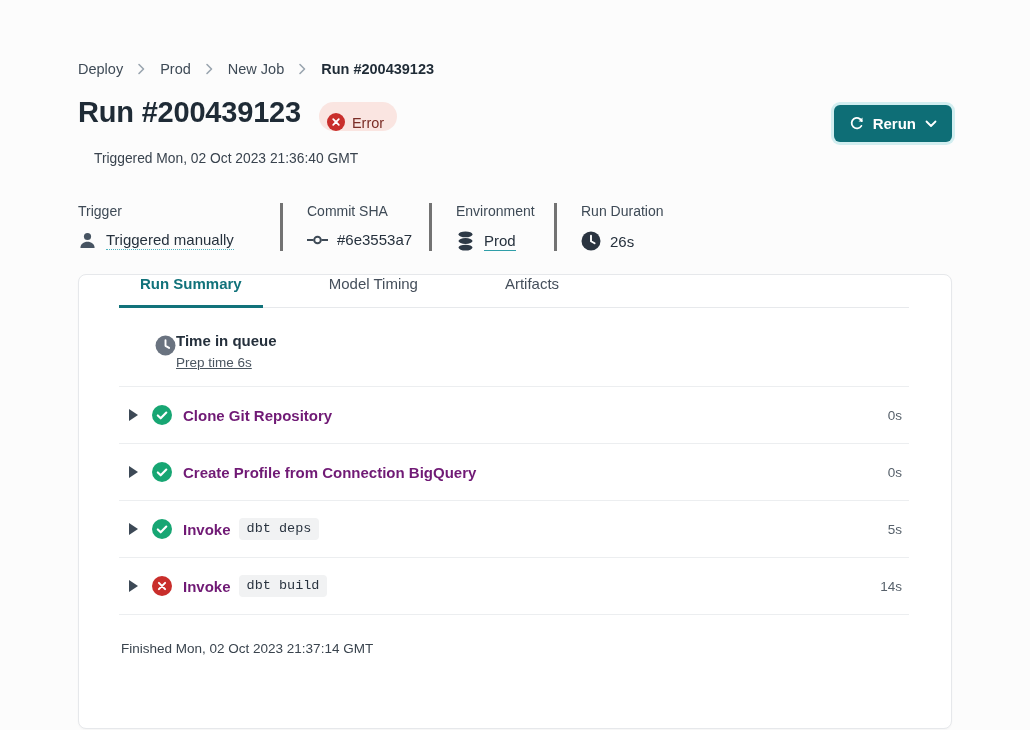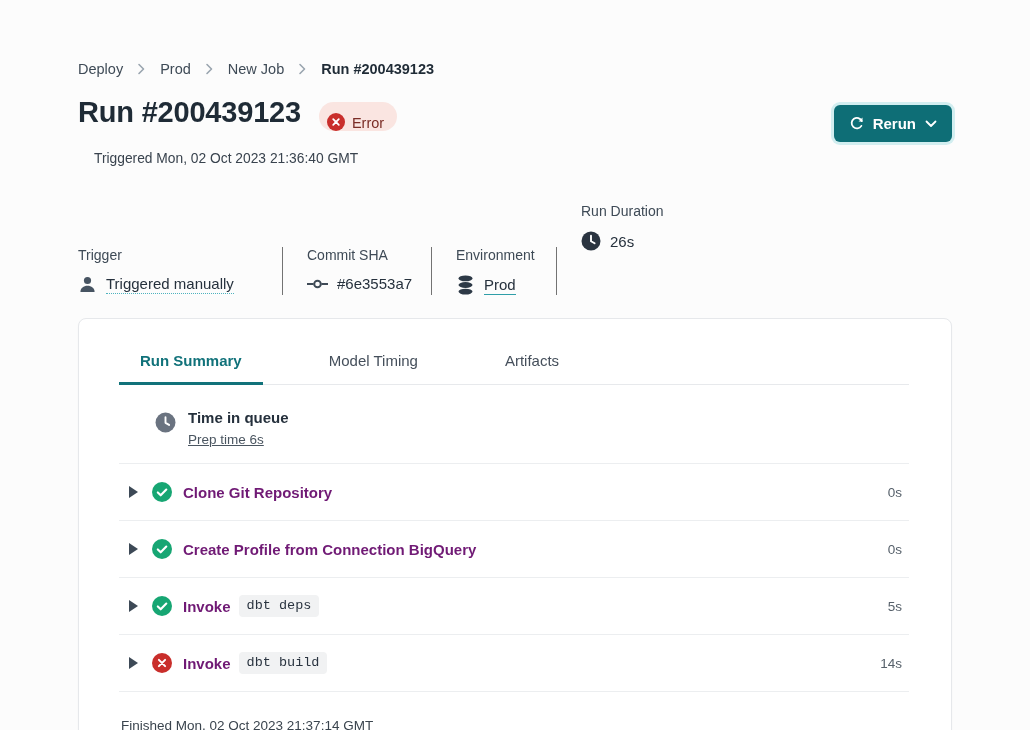--- a/index.html
+++ b/index.html
@@ -34,42 +34,42 @@
     height:37px; padding:0 15px; border-radius:6px;
     font-family:Liberation Sans, sans-serif; font-size:15px; font-weight:600; margin-top:9px;
     box-shadow:0 0 0 3px rgba(64,190,201,0.22);
   }
   .triggered-line { margin-top:9px; font-size:13.8px; color:#39434e;margin-left:16px; }
 
   
   .meta-row { display:flex; margin-top:37px; }
   .meta-col { padding-right:24px; }
   .meta-col + .meta-col { padding-left:24px; }
-  .meta-col:not(:last-child) { border-right:1px solid #737373;margin-top:44px; }
+  .meta-col:not(:last-child) { border-right:3px solid #737373; }
   .meta-col.c1 { width:205px; }
   .meta-col.c2 { width:149px; }
   .meta-col.c3 { width:125px; }
   .meta-label { font-size:14px; color:#3e4a56; }
   .meta-value { display:flex; align-items:center; gap:9px; margin-top:12px; font-size:15px; color:#26313d; }
   .tooltip-text { border-bottom:1.5px dotted #4fb3bf; padding-bottom:1px; cursor:pointer; }
   .env-link { color:#26313d; text-decoration:none; border-bottom:1.5px solid #2f9ea8; padding-bottom:1px; cursor:pointer; }
 
   
   .card {
     margin-top:23px; width:874px; height:455px;
     background:#fff; border:1px solid #e6e8eb; border-radius:8px;
     box-shadow:0 1px 2px rgba(0,0,0,0.03);
     padding:0 42px 0 40px;
   }
-  .tabs { display:flex; gap:45px; margin-top:33px; border-bottom:1px solid #e7e9ec; }
+  .tabs { display:flex; gap:45px; border-bottom:1px solid #e7e9ec; }
   .tab { padding:0 21px 13px; font-size:15px; color:#454f5b; cursor:pointer; }
   .tab.active { color:var(--accent-teal,#11727a); font-weight:700; border-bottom:3px solid var(--accent-teal,#11727a); margin-bottom:-1px; }
 
   
-  .queue-row { display:flex; align-items:flex-start; gap:12px; padding:24px 0 16px 36px; border-bottom:1px solid #eceef0; }
+  .queue-row { display:flex; align-items:flex-start; gap:0; padding:24px 0 16px 36px; border-bottom:1px solid #eceef0; }
   .queue-title { font-size:15px; font-weight:700; color:#25303c; }
   .queue-sub { font-size:13.5px; color:#4a5560; text-decoration:underline; margin-top:6px; cursor:pointer; }
 
   
   .step-row { display:flex; align-items:center; height:57px; border-bottom:1px solid #eceef0; cursor:pointer; }
   .caret { width:0; height:0; border-left:9px solid #3d4956; border-top:6px transparent solid; border-bottom:6px transparent solid; margin:0 14px 0 10px; flex:0 0 auto; }
   .step-label { font-size:15px; font-weight:700; color:#701a75; margin-left:11px; }
   .code-chip { font-family:"Liberation Mono","DejaVu Sans Mono",monospace; font-size:13.5px; color:#2a3440; background:#f1f2f3; border-radius:4px; padding:3px 8px 4px; margin-left:8px; }
   .duration { margin-left:auto; font-size:13.5px; color:#57616b; padding-right:7px; }
 

